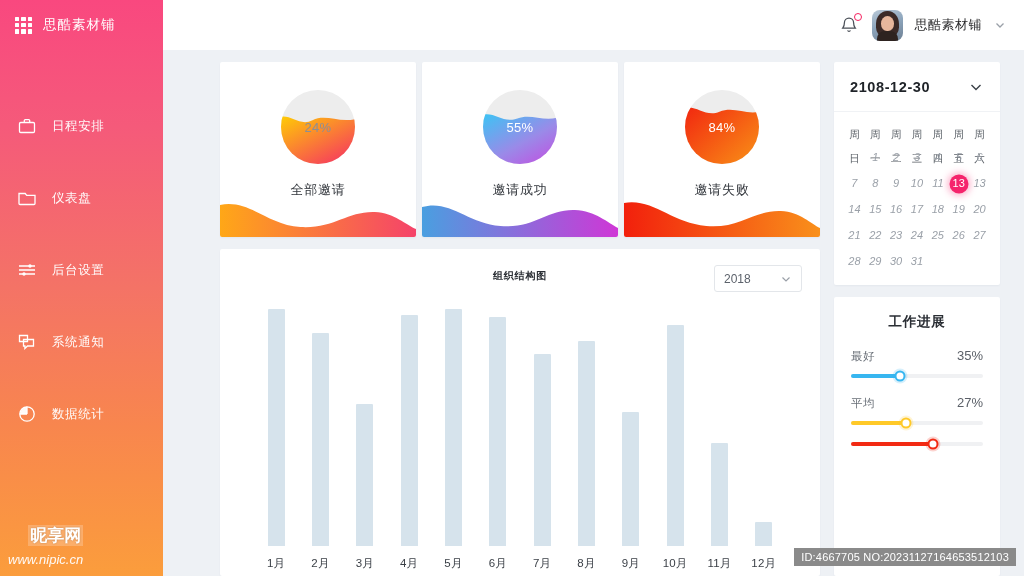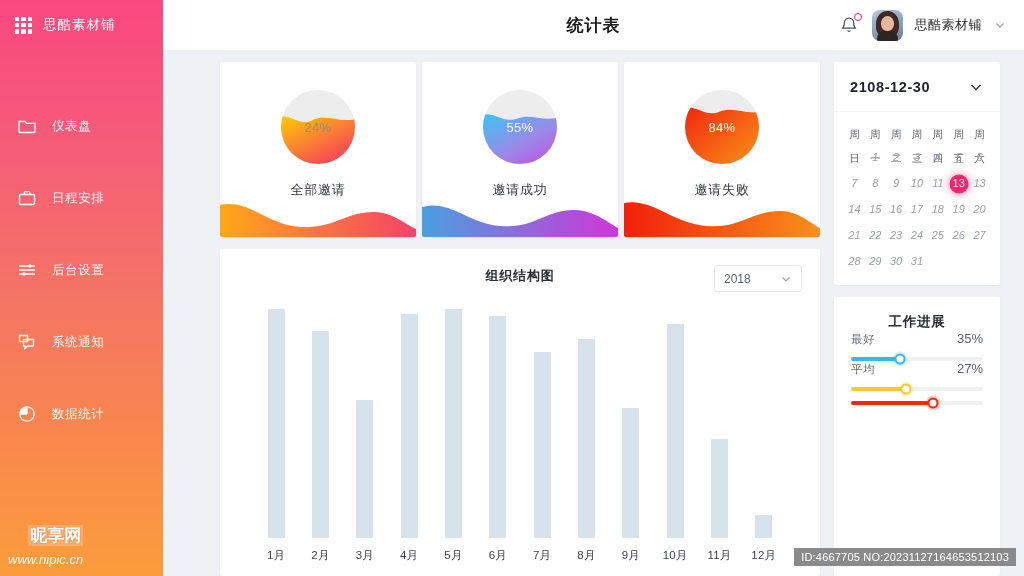--- a/index.html
+++ b/index.html
@@ -78,28 +78,28 @@
   .wave-foot { position: absolute; left: 0; right: 0; bottom: 0; height: 42px; }
   .wave-foot svg { display: block; width: 100%; height: 100%; }
 
   
   .chart-panel {
     flex: 1; background: #fff; border-radius: 2px; position: relative;
     box-shadow: 0 1px 2px rgba(40,60,90,0.05); padding: 16px 18px 0 18px;
     display: flex; flex-direction: column; min-height: 0;
   }
   .chart-head { position: relative; height: 30px; }
-  .chart-title { position: absolute; left: 0; right: 0; text-align: center; font-size: 13px; font-weight: bold; color: #2a2e34; letter-spacing: 0.8px; line-height: 22px; }
+  .chart-title { position: absolute; left: 0; right: 0; text-align: center; font-size: 10px; font-weight: bold; color: #2a2e34; letter-spacing: 0.8px; line-height: 22px; }
   .year-select {
     position: absolute; right: 0; top: 0; width: 88px; height: 27px; border: 1px solid #e3e6ea;
     border-radius: 3px; display: flex; align-items: center; justify-content: space-between;
     padding: 0 9px; cursor: pointer; background: #fff;
   }
   .year-select span { font-size: 12px; color: #5c626b; }
-  .bars-area { flex: 1; display: flex; align-items: flex-end; justify-content: space-between; padding: 14px 16px 12px 16px; min-height: 0; }
+  .bars-area { flex: 1; display: flex; align-items: flex-end; justify-content: space-between; padding: 14px 16px 4px 16px; min-height: 0; }
   .bar-col { flex: 1; display: flex; flex-direction: column; align-items: center; height: 100%; justify-content: flex-end; }
   .bar { width: 17px; background: #d6e3ec; border-radius: 1px 1px 0 0; }
   .bar-lbl { font-size: 11.5px; color: #3a3f46; margin-top: 8px; letter-spacing: 0.2px; height: 18px; line-height: 18px; }
 
   
   .cal-card { background: #fff; border-radius: 2px; box-shadow: 0 1px 2px rgba(40,60,90,0.05); overflow: hidden; }
   .cal-head {
     height: 50px; display: flex; align-items: center; justify-content: space-between;
     padding: 0 16px; border-bottom: 1px solid #f0f2f5; cursor: pointer;
   }
@@ -116,21 +116,21 @@
   .cal-day.active::before {
     content: ""; position: absolute; left: 50%; top: 50%; transform: translate(-50%,-50%);
     width: 19px; height: 19px; border-radius: 50%; background: #f5246c; z-index: 0;
     box-shadow: 0 0 7px 2px rgba(245,36,108,0.35);
   }
   .cal-day.active i { position: relative; z-index: 1; font-style: normal; }
 
   
   .prog-card { flex: 1; background: #fff; border-radius: 2px; box-shadow: 0 1px 2px rgba(40,60,90,0.05); padding: 16px 17px 0 17px; }
   .prog-title { text-align: center; font-size: 13.5px; font-weight: bold; color: #2a2e34; letter-spacing: 0.8px; }
-  .prog-item { }
+  .prog-item { margin-top: 17px; }
   .prog-row { display: flex; justify-content: space-between; align-items: baseline; }
   .prog-name { font-size: 11.5px; color: #6a7078; letter-spacing: 0.4px; }
   .prog-val { font-size: 13px; color: #5b6views; color: #5b6068; }
   .track { margin-top: 10px; height: 4px; background: #f0f1f3; border-radius: 3px; position: relative; cursor: pointer; }
   .fill { position: absolute; left: 0; top: 0; height: 4px; border-radius: 3px; }
   .knob {
     position: absolute; top: 50%; width: 11px; height: 11px; border-radius: 50%;
     background: #fff; transform: translate(-50%,-50%);
   }
 
@@ -168,33 +168,33 @@
           <i></i>
           <i></i>
       </span>
       <span class="logo-text">思酷素材铺</span>
     </div>
 
     <nav class="nav">
       <div class="nav-item">
         <span class="nav-ico">
           <svg width="22" height="22" viewBox="0 0 22 22" fill="none" stroke="#fff" stroke-width="1.3">
-            <path d="M3 6.5h6.2l1.5 1.8H19v8.2a1 1 0 0 1-1 1H4a1 1 0 0 1-1-1V6.5z"></path>
-          </svg>
-        </span>
-        <span class="nav-label">仪表盘</span>
+            <rect x="3.5" y="7.5" width="15" height="10" rx="1.2"></rect>
+            <path d="M8.3 7.5V5.6a1 1 0 0 1 1-1h3.4a1 1 0 0 1 1 1v1.9"></path>
+          </svg>
+        </span>
+        <span class="nav-label">日程安排</span>
       </div>
       <div class="nav-item">
         <span class="nav-ico">
           <svg width="22" height="22" viewBox="0 0 22 22" fill="none" stroke="#fff" stroke-width="1.3">
-            <rect x="3.5" y="7.5" width="15" height="10" rx="1.2"></rect>
-            <path d="M8.3 7.5V5.6a1 1 0 0 1 1-1h3.4a1 1 0 0 1 1 1v1.9"></path>
-          </svg>
-        </span>
-        <span class="nav-label">日程安排</span>
+            <path d="M3 6.5h6.2l1.5 1.8H19v8.2a1 1 0 0 1-1 1H4a1 1 0 0 1-1-1V6.5z"></path>
+          </svg>
+        </span>
+        <span class="nav-label">仪表盘</span>
       </div>
       <div class="nav-item">
         <span class="nav-ico">
           <svg width="22" height="22" viewBox="0 0 22 22" fill="none" stroke="#fff" stroke-width="1.3">
             <path d="M3 7h16M3 11h16M3 15h16"></path>
             <circle cx="14" cy="7" r="1.7" fill="#fff" stroke="none"></circle>
             <circle cx="8" cy="15" r="1.7" fill="#fff" stroke="none"></circle>
           </svg>
         </span>
         <span class="nav-label">后台设置</span>
@@ -217,21 +217,20 @@
           </svg>
         </span>
         <span class="nav-label">数据统计</span>
       </div>
     </nav>
   </aside>
 
   <section class="main">
 
     <header class="topbar">
-      <h1 class="page-title">统计表</h1>
       <div class="topbar-right">
         <span class="bell-wrap">
           <svg width="22" height="22" viewBox="0 0 22 22" fill="none" stroke="#4a4f57" stroke-width="1.25">
             <path d="M11 4.2a4.6 4.6 0 0 0-4.6 4.6c0 3.4-1.1 4.6-1.6 5.2h12.4c-.5-.6-1.6-1.8-1.6-5.2A4.6 4.6 0 0 0 11 4.2z"></path>
             <path d="M9.6 16.4a1.5 1.5 0 0 0 2.8 0"></path>
           </svg>
           <span class="bell-dot"></span>
         </span>
         <span class="avatar">
           <span class="hair"></span>

